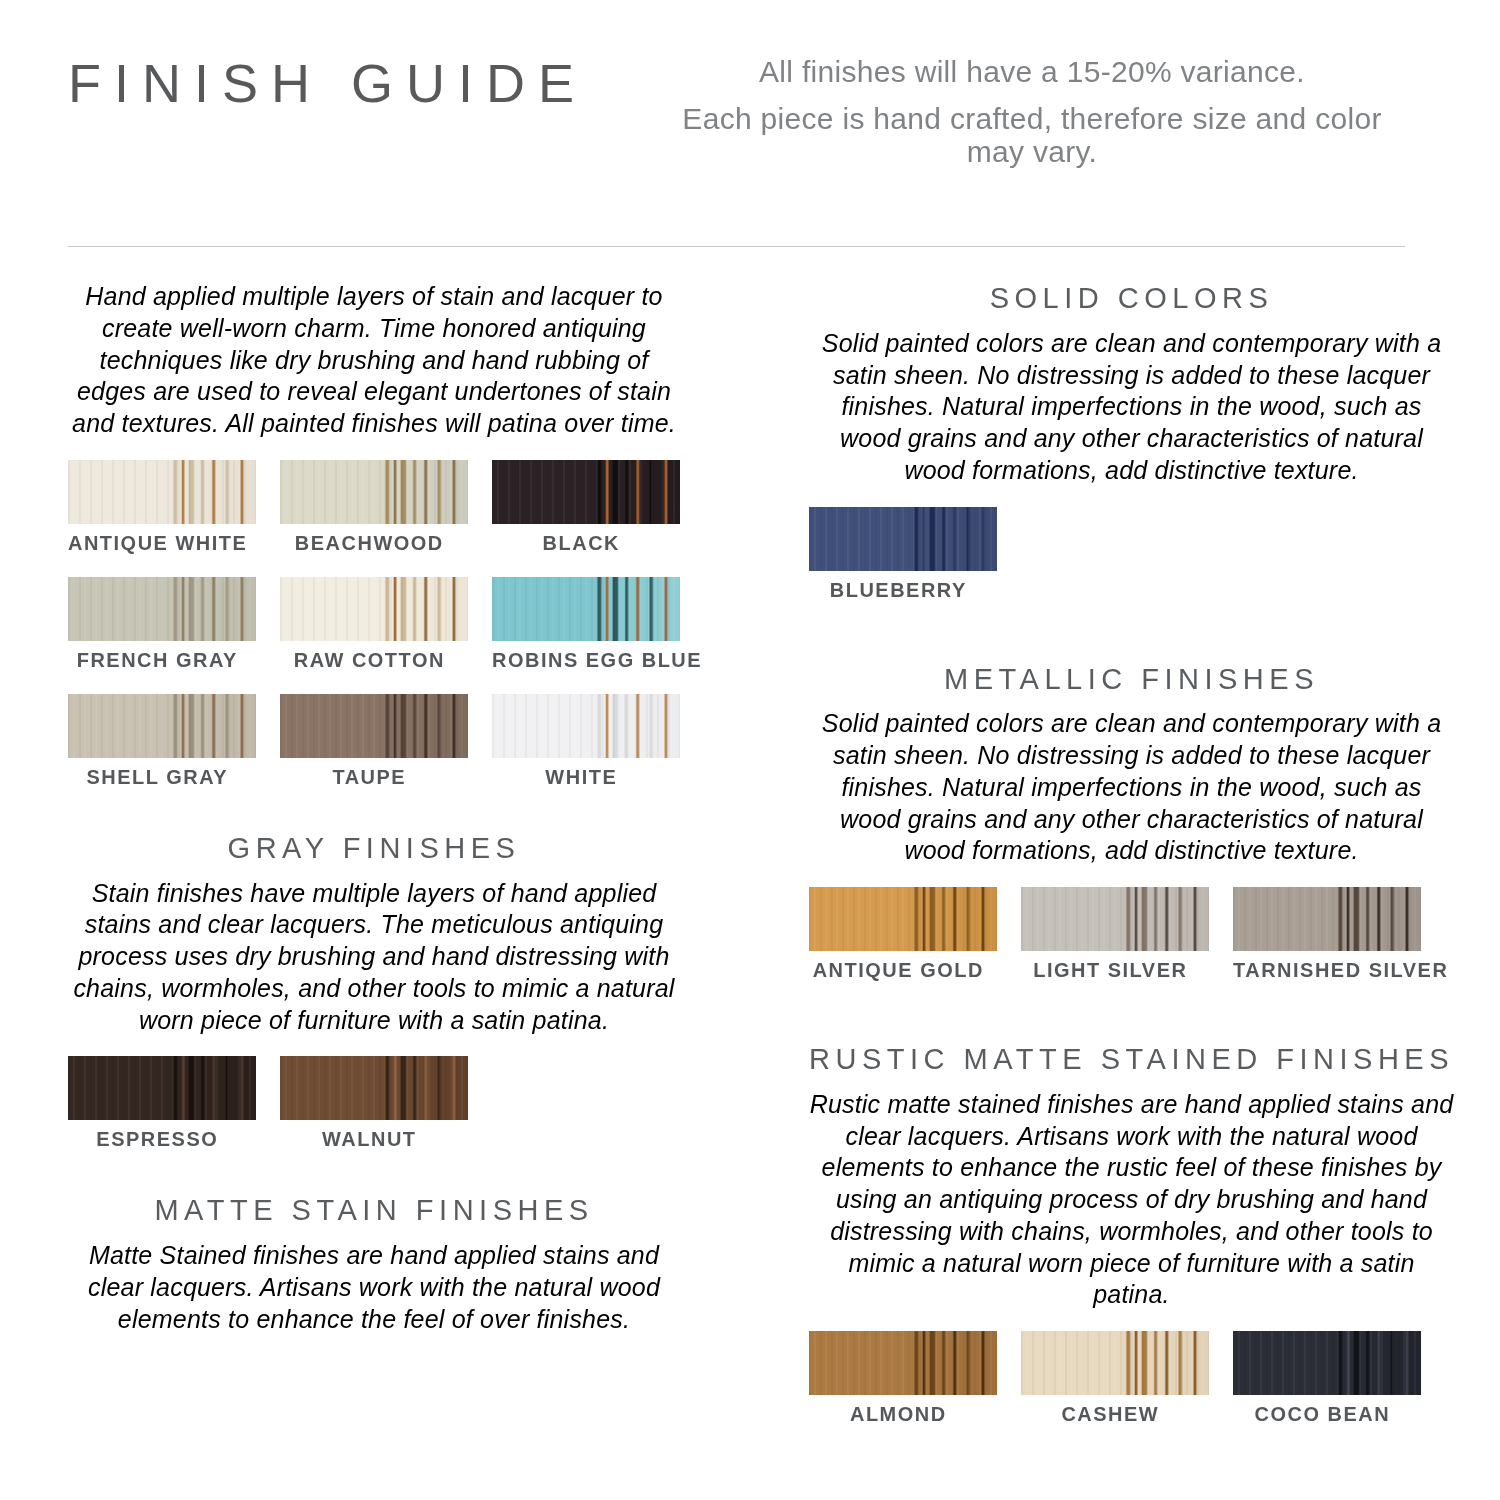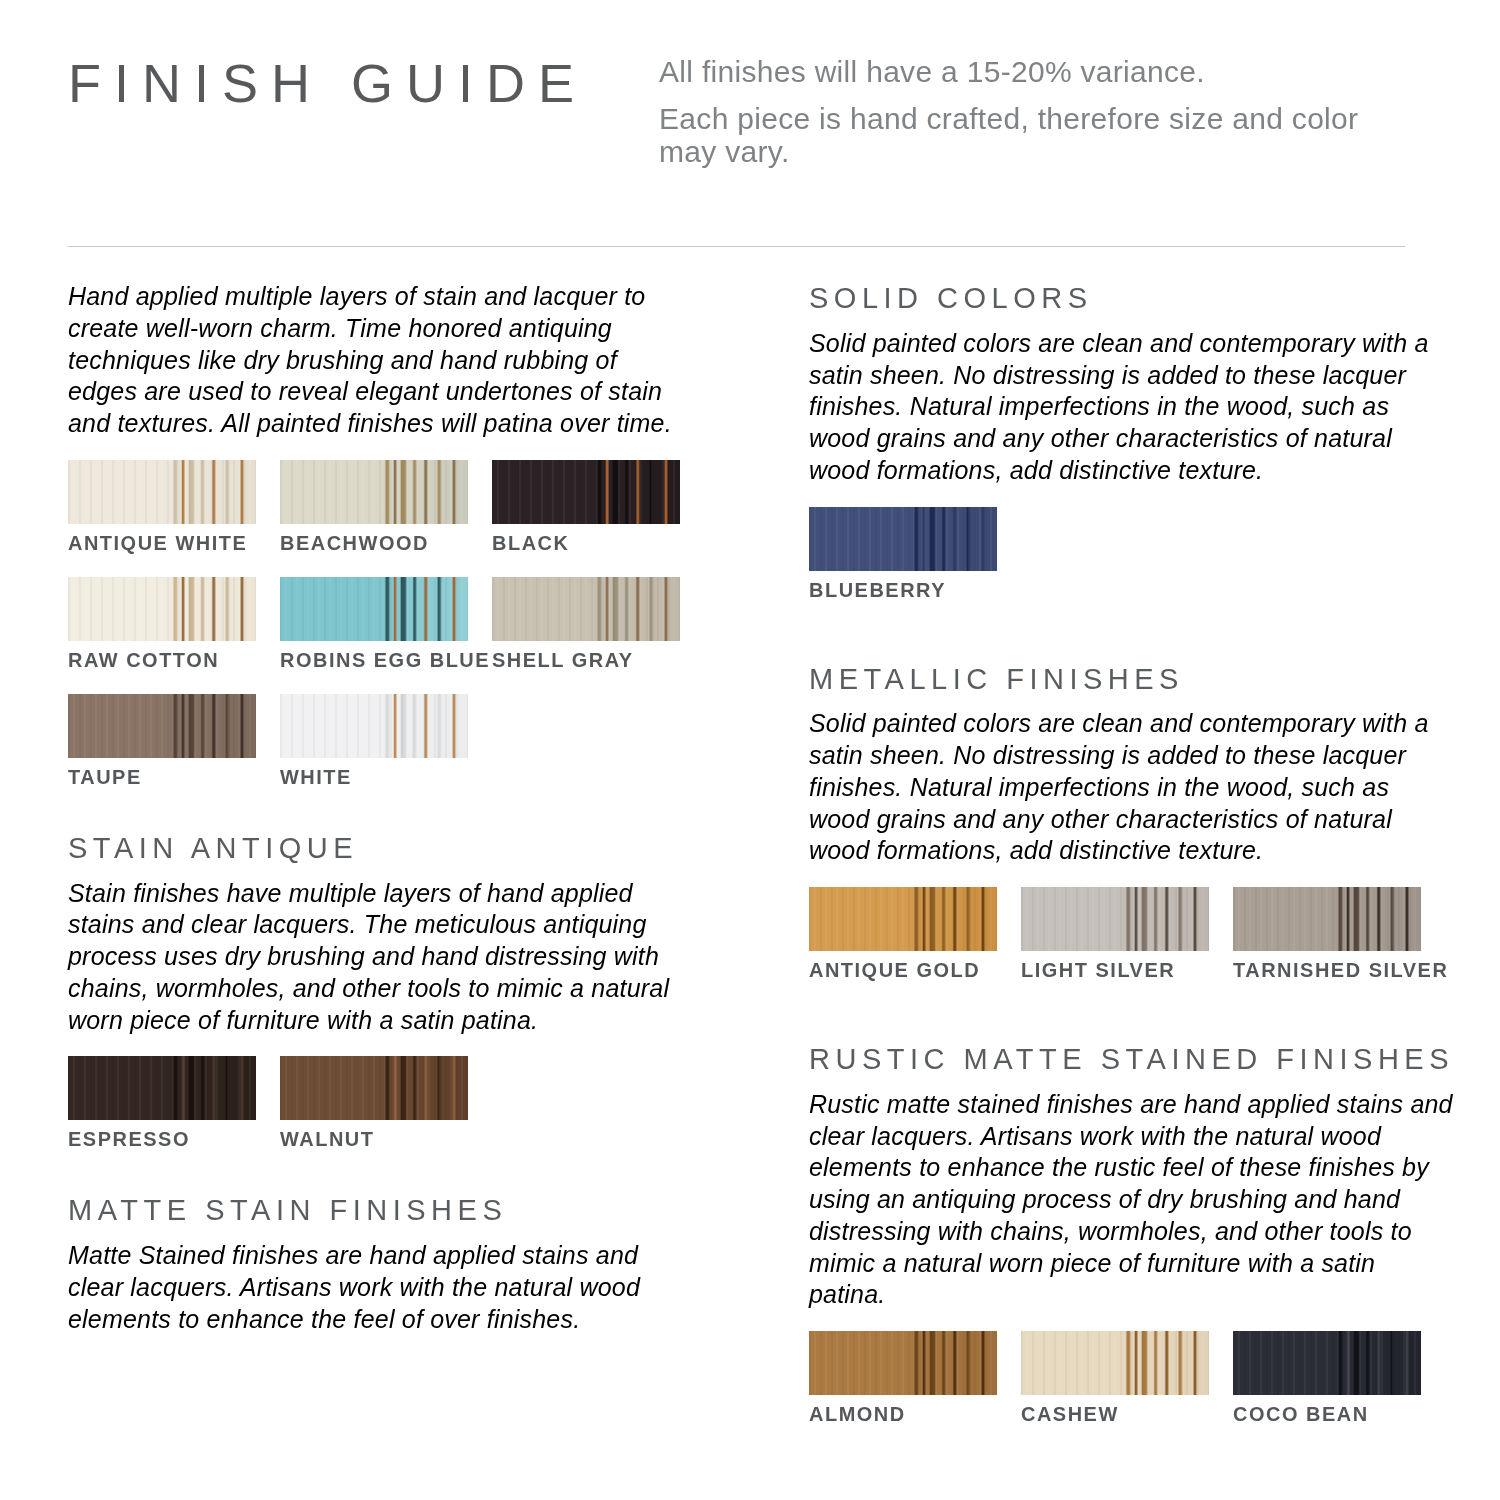--- a/index.html
+++ b/index.html
@@ -4,20 +4,21 @@
 <style>
   html,body{margin:0;padding:0;background:#ffffff;}
   .page{
     position:relative;
     width:1500px;height:1500px;
     box-sizing:border-box;
     padding:52px 95px 0 68px;
     background:#ffffff;
     font-family:"Liberation Sans",sans-serif;
     overflow:hidden;
+    text-align:center;
   }
   
   .header{display:flex;align-items:flex-start;}
   .title{
     margin:0;
     font-size:54px;font-weight:400;line-height:1.15;
     letter-spacing:13px;color:#58595b;
     white-space:nowrap;
   }
   .subtitle{margin-left:72px;padding-top:3px;}
@@ -121,20 +122,24 @@
           </figure>
           <figure class="cell">
             <div class="swatch" style="--base: #ddd9c8; --base2: #c9cabc; --stripe: #a58d62; --accent: #8a734d;"></div>
             <figcaption class="slabel">BEACHWOOD</figcaption>
           </figure>
           <figure class="cell">
             <div class="swatch" style="--base: #2c2225; --base2: #241b1e; --stripe: #120d0f; --accent: #a65e2a;"></div>
             <figcaption class="slabel">BLACK</figcaption>
           </figure>
           <figure class="cell">
+            <div class="swatch" style="--base: #c7c5b5; --base2: #bfbdad; --stripe: #a29a85; --accent: #8d7f63;"></div>
+            <figcaption class="slabel">FRENCH GRAY</figcaption>
+          </figure>
+          <figure class="cell">
             <div class="swatch" style="--base: #f2ede1; --base2: #ece5d6; --stripe: #cdb795; --accent: #966c3d;"></div>
             <figcaption class="slabel">RAW COTTON</figcaption>
           </figure>
           <figure class="cell">
             <div class="swatch" style="--base: #7ec5cd; --base2: #92cfd5; --stripe: #2f5a60; --accent: #a2683d;"></div>
             <figcaption class="slabel">ROBINS EGG BLUE</figcaption>
           </figure>
           <figure class="cell">
             <div class="swatch" style="--base: #c9c2b3; --base2: #c0b8a8; --stripe: #9c917c; --accent: #8b6d50;"></div>
             <figcaption class="slabel">SHELL GRAY</figcaption>
@@ -144,21 +149,21 @@
             <figcaption class="slabel">TAUPE</figcaption>
           </figure>
           <figure class="cell">
             <div class="swatch" style="--base: #f1f1f3; --base2: #ebecee; --stripe: #d9dadc; --accent: #bc8a55;"></div>
             <figcaption class="slabel">WHITE</figcaption>
           </figure>
         </div>
       </section>
 
       <section class="section">
-        <h2>STAIN ANTIQUE</h2>
+        <h2>GRAY FINISHES</h2>
         <p class="desc">Stain finishes have multiple layers of hand applied stains and clear lacquers. The meticulous antiquing process uses dry brushing and hand distressing with chains, wormholes, and other tools to mimic a natural worn piece of furniture with a satin patina.</p>
         <div class="grid">
           <figure class="cell">
             <div class="swatch" style="--base: #342721; --base2: #2b1f1a; --stripe: #19110d; --accent: #4a362c;"></div>
             <figcaption class="slabel">ESPRESSO</figcaption>
           </figure>
           <figure class="cell">
             <div class="swatch" style="--base: #6f4c34; --base2: #5f3f2a; --stripe: #3a2514; --accent: #8a5e3c;"></div>
             <figcaption class="slabel">WALNUT</figcaption>
           </figure>

